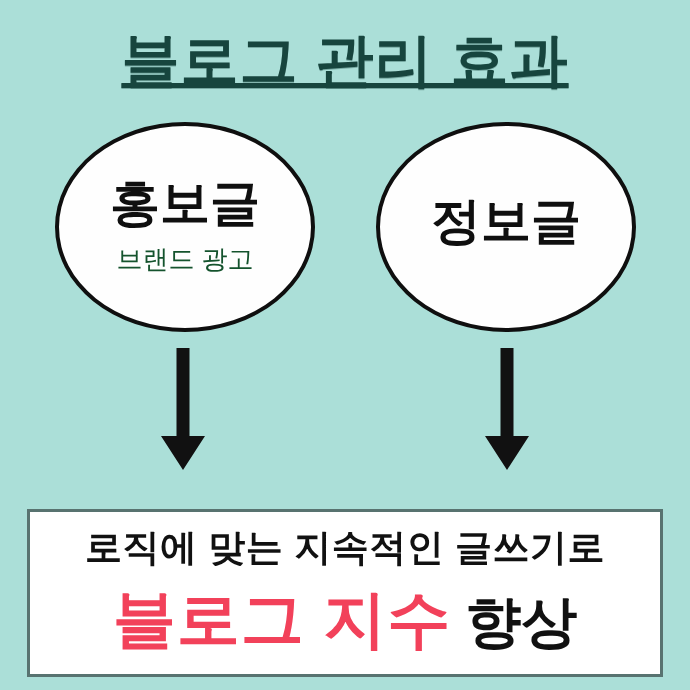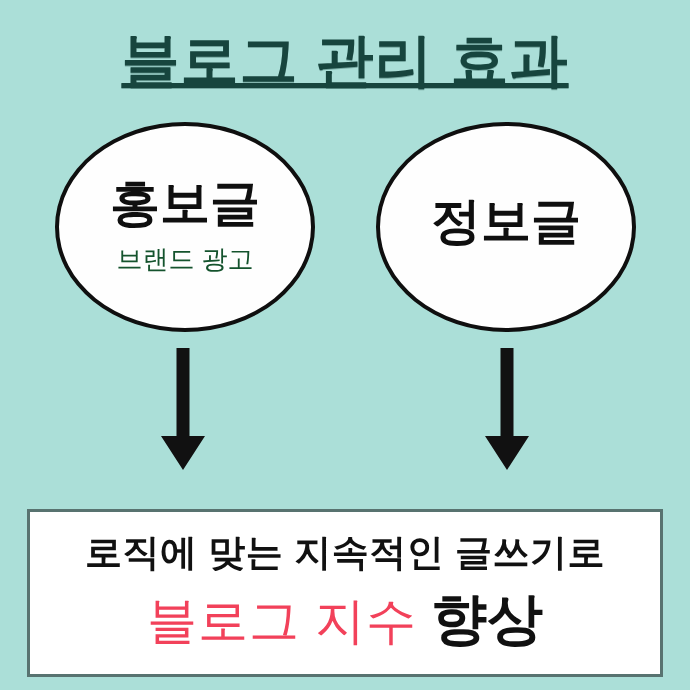--- a/index.html
+++ b/index.html
@@ -89,22 +89,22 @@
     color: #111111;
     letter-spacing: 0.5px;
   }
   .conclusion-line2 {
     display: flex;
     align-items: baseline;
     justify-content: center;
     gap: 14px;
   }
   .conclusion-highlight {
-    font-size: 50px;
-    font-weight: 400;
+    font-size: 63px;
+    font-weight: 700;
     color: #f2415a;
     letter-spacing: 1px;
   }
   .conclusion-suffix {
     font-size: 56px;
     font-weight: 800;
     color: #111111;
   }
 </style>
 </head>

